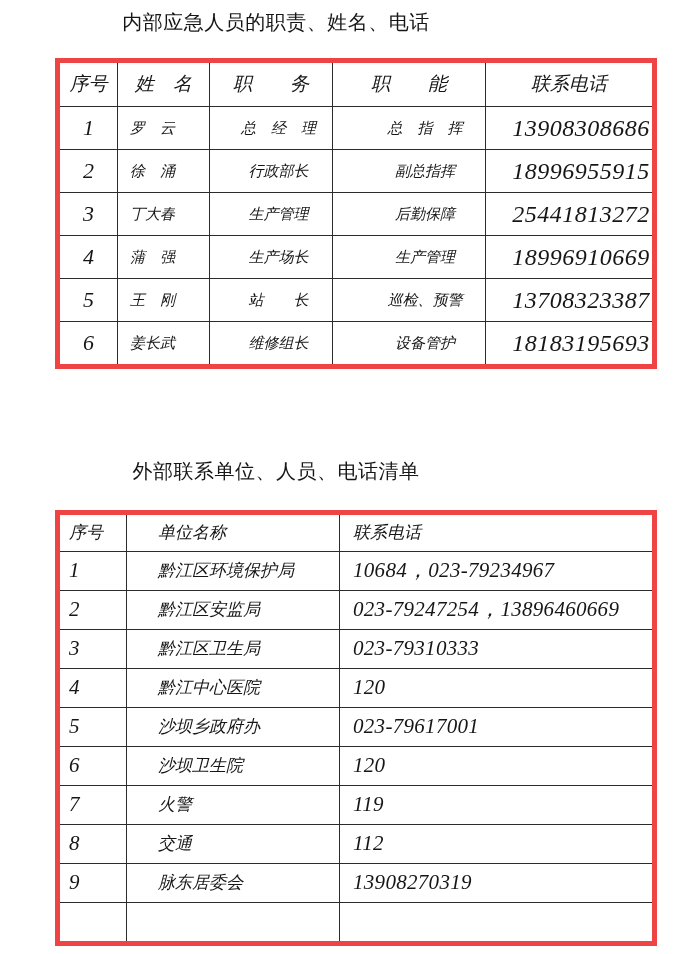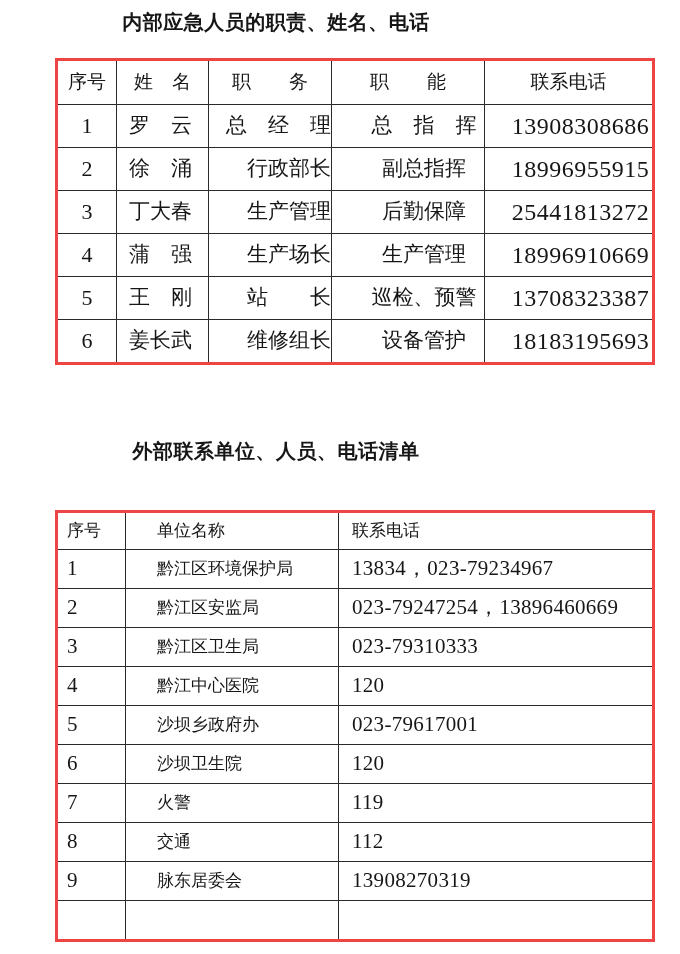--- a/index.html
+++ b/index.html
@@ -13,54 +13,55 @@
     position: relative;
     font-family: "Liberation Serif", "DejaVu Serif", serif;
     color: #161616;
   }
   .doc-title {
     position: absolute;
     left: 0;
     width: 552px;
     text-align: center;
     font-size: 20px;
-    font-weight: bold;
+    font-weight: normal;
     margin: 0;
     letter-spacing: 0.5px;
   }
   #title1 { top: 9px; }
-  #title2 { top: 438px; }
+  #title2 { top: 458px; }
 
   table {
     position: absolute;
     border-collapse: collapse;
     table-layout: fixed;
-    border: 3px solid #ef4444;
+    border: 5px solid #ef4444;
+    font-style: italic;
   }
   th, td {
     border: 1px solid #2b2b2b;
     overflow: hidden;
     white-space: pre;
     font-weight: normal;
     vertical-align: middle;
     line-height: 1.1;
     padding: 0;
   }
 
   
   .t1 {
     left: 55px;
     top: 58px;
     width: 597px;
   }
   .t1 th { height: 43px; font-size: 19px; text-align: center; }
-  .t1 td { height: 42px; font-size: 21px; }
+  .t1 td { height: 42px; font-size: 15px; }
   .t1 td.c-no    { text-align: center; font-size: 22px; }
   .t1 td.c-name  { text-align: left; padding-left: 12px; }
-  .t1 td.c-pos   { text-align: right; padding-left: 15px; }
+  .t1 td.c-pos   { text-align: center; padding-left: 15px; }
   .t1 td.c-role  { text-align: center; padding-left: 32px; }
   .t1 td.c-phone { text-align: center; font-size: 24px; letter-spacing: 0.5px; padding-left: 24px; }
 
   
   .t2 {
     left: 55px;
     top: 510px;
     width: 597px;
   }
   .t2 th { height: 36px; font-size: 17px; text-align: left; }
@@ -151,21 +152,21 @@
     <tr>
       <th class="c-no">序号</th>
       <th class="c-unit">单位名称</th>
       <th class="c-phone">联系电话</th>
     </tr>
   </thead>
   <tbody>
     <tr>
       <td class="c-no">1</td>
       <td class="c-unit">黔江区环境保护局</td>
-      <td class="c-phone">13834，023-79234967</td>
+      <td class="c-phone">10684，023-79234967</td>
     </tr>
     <tr>
       <td class="c-no">2</td>
       <td class="c-unit">黔江区安监局</td>
       <td class="c-phone">023-79247254，13896460669</td>
     </tr>
     <tr>
       <td class="c-no">3</td>
       <td class="c-unit">黔江区卫生局</td>
       <td class="c-phone">023-79310333</td>

